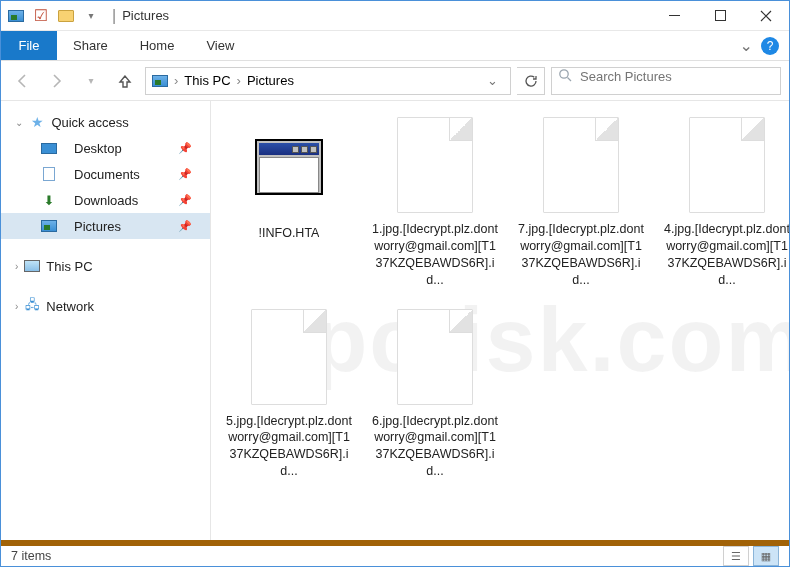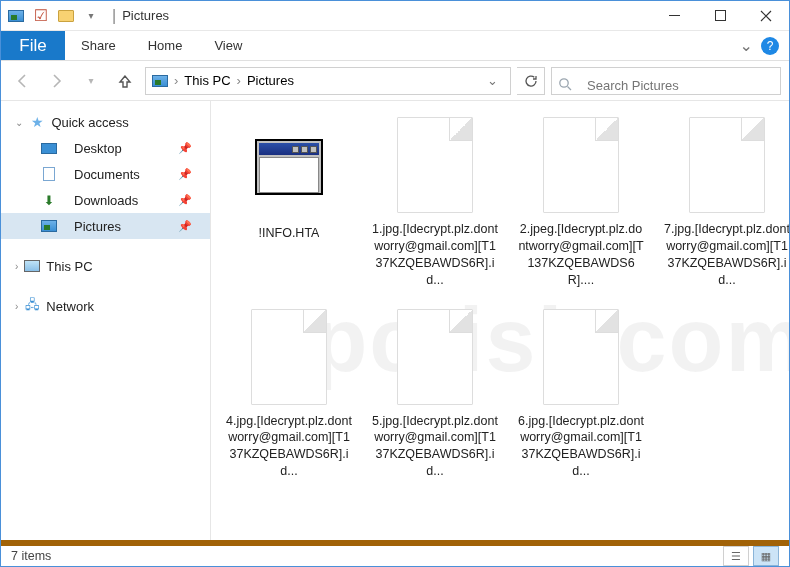--- a/index.html
+++ b/index.html
@@ -7,33 +7,33 @@
   .window { width: 790px; height: 567px; border: 1px solid #4a90d9; background: #fff; display: flex; flex-direction: column; }
   .titlebar { height: 30px; display: flex; align-items: center; background: #fff; border-bottom: 1px solid #e8e8e8; }
   .qat { display: flex; align-items: center; gap: 3px; padding: 0 4px; }
   .qat-icon { width: 22px; height: 22px; display: flex; align-items: center; justify-content: center; }
   .title-sep { color: #888; margin: 0 6px; }
   .title-text { font-size: 13px; color: #333; }
   .winctrls { margin-left: auto; display: flex; }
   .winbtn { width: 46px; height: 29px; display: flex; align-items: center; justify-content: center; color: #333; }
   .winbtn svg { pointer-events: none; }
   .ribbon { height: 30px; display: flex; align-items: stretch; border-bottom: 1px solid #e0e0e0; }
-  .file-tab { background: #1979ca; color: #fff; width: 64px; display: flex; align-items: center; justify-content: center; font-size: 17px; text-align: center; }
+  .file-tab { background: #1979ca; color: #fff; width: 56px; display: flex; align-items: center; justify-content: center; font-size: 13px; text-align: center; }
   .rtab { padding: 0 16px; display: flex; align-items: center; font-size: 13px; color: #333; }
   .rib-right { margin-left: auto; display: flex; align-items: center; gap: 8px; padding-right: 10px; }
   .chev { color: #777; }
   .help { width: 18px; height: 18px; border-radius: 50%; background: #1e88e5; color: #fff; font-size: 12px; display: flex; align-items: center; justify-content: center; }
   .addrbar { height: 40px; display: flex; align-items: center; padding: 0 8px; gap: 6px; border-bottom: 1px solid #e6e6e6; }
   .navbtn { width: 28px; height: 28px; display: flex; align-items: center; justify-content: center; color: #b6b6b6; }
   .navbtn.enabled { color: #555; }
   .addrbox { flex: 1; height: 28px; border: 1px solid #d0d0d0; display: flex; align-items: center; padding: 0 6px; gap: 6px; font-size: 13px; }
   .crumb-sep { color: #888; }
   .addr-arrow { margin-left: auto; color: #777; padding: 0 6px; }
   .refresh { width: 28px; height: 28px; display: flex; align-items: center; justify-content: center; border: 1px solid #d0d0d0; border-left: none; color: #555; }
-  .searchbox { width: 230px; height: 28px; border: 1px solid #d0d0d0; display: flex; align-items: flex-end; padding: 0 6px; gap: 13px; color: #888; font-size: 13px; }
+  .searchbox { width: 230px; height: 28px; border: 1px solid #d0d0d0; display: flex; align-items: flex-start; padding: 0 6px; gap: 6px; color: #888; font-size: 13px; }
   .searchbox input { border: none; outline: none; flex: 1; font-size: 13px; color: #888; background: transparent; }
   .body { flex: 1; display: flex; min-height: 0; }
   .nav { width: 210px; border-right: 1px solid #e6e6e6; padding: 8px 0; overflow: hidden; }
   .navitem { height: 26px; display: flex; align-items: center; padding: 0 6px 0 14px; font-size: 13px; color: #222; gap: 6px; }
   .navitem.child { padding-left: 40px; justify-content: space-between; }
   .navitem.child .nl { display: flex; align-items: center; gap: 17px; }
   .navitem.sel { background: #d8e6f2; }
   .pin { color: #9aa5af; font-size: 11px; margin-right: 12px; }
   .navicn { width: 16px; height: 16px; display: inline-flex; align-items: center; justify-content: center; }
   .navgap { height: 14px; }
@@ -226,24 +226,20 @@
               </div>
             </div>
             <div class="label">!INFO.HTA</div>
           </div>
           <div class="item">
             <div class="thumb blank"></div>
             <div class="label">1.jpg.[Idecrypt.plz.dontworry@gmail.com][T137KZQEBAWDS6R].id...</div>
           </div>
           <div class="item">
             <div class="thumb blank"></div>
-            <div class="label">2.jpeg.[Idecrypt.plz.dontworry@gmail.com][T137KZQEBAWDS6R]....</div>
-          </div>
-          <div class="item">
-            <div class="thumb blank"></div>
             <div class="label">7.jpg.[Idecrypt.plz.dontworry@gmail.com][T137KZQEBAWDS6R].id...</div>
           </div>
           <div class="item">
             <div class="thumb blank"></div>
             <div class="label">4.jpg.[Idecrypt.plz.dontworry@gmail.com][T137KZQEBAWDS6R].id...</div>
           </div>
           <div class="item">
             <div class="thumb blank"></div>
             <div class="label">5.jpg.[Idecrypt.plz.dontworry@gmail.com][T137KZQEBAWDS6R].id...</div>
           </div>

